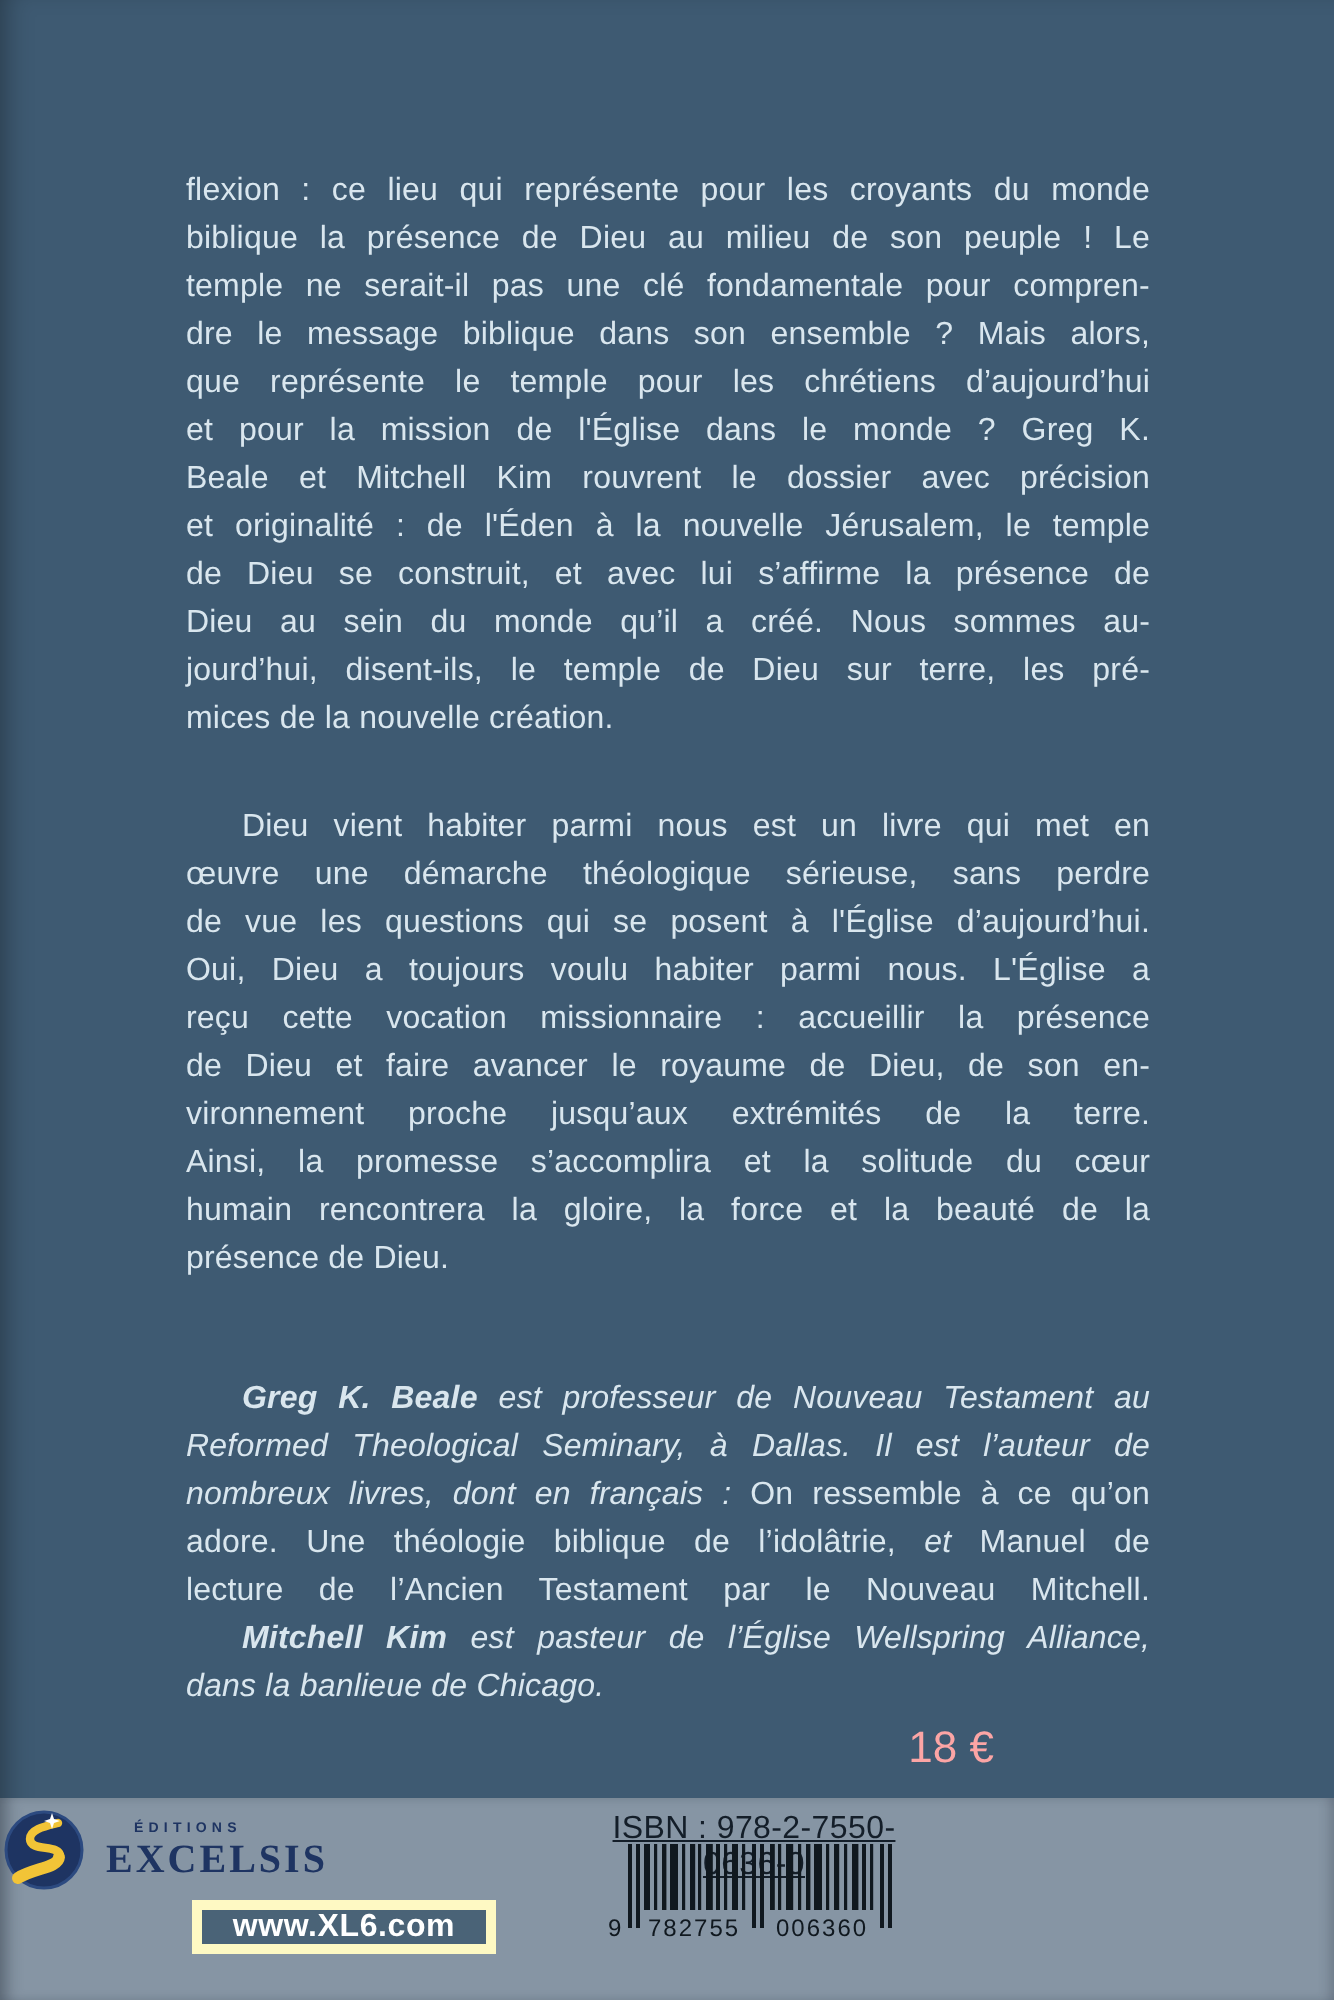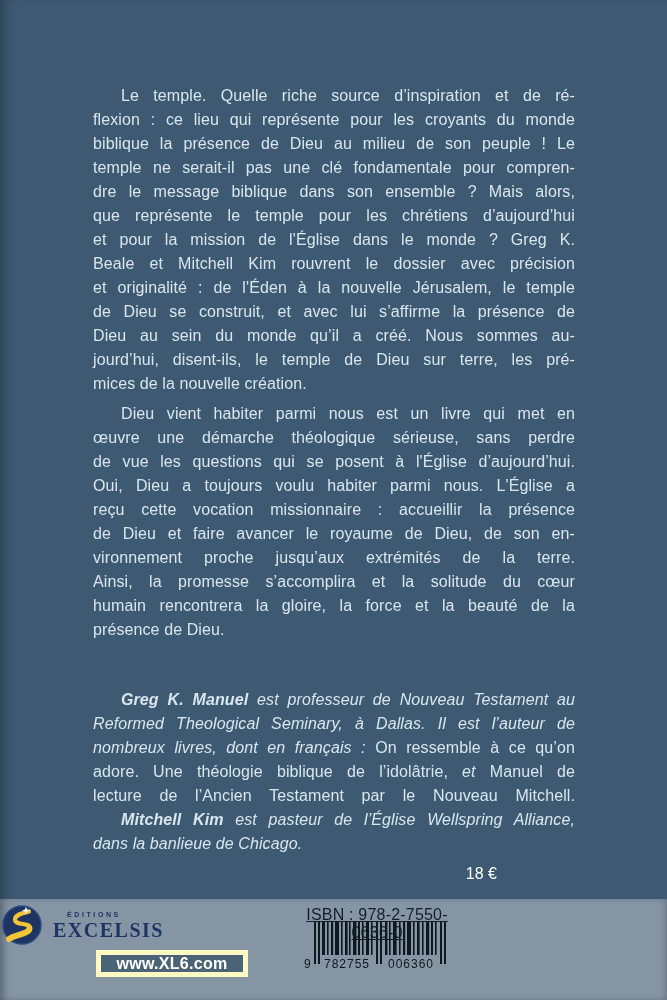--- a/index.html
+++ b/index.html
@@ -23,21 +23,21 @@
   .tl{min-height:24px;}
   .j{text-align:justify;text-align-last:justify;-moz-text-align-last:justify;}
   .lastline{text-align:left;text-align-last:auto;}
   .first{text-indent:28px;}
   .bio{font-size:16px;}
   .seg-i{font-style:italic;}
   .seg-bi{font-style:italic;font-weight:700;}
   .seg-r{font-style:normal;}
   .price{
     position:absolute;left:93px;width:482px;top:862px;
-    color:#ffffff;font-size:16px;line-height:24px;
+    color:#fca5a5;font-size:22px;line-height:24px;
     text-align:right;padding-right:0;box-sizing:border-box;
   }
   .price-inner{display:inline-block;margin-right:78px;}
   
   .band{
     position:absolute;left:0;right:0;top:899px;height:101px;
     background:#8695a4;
     box-shadow: inset 7px 0 8px -4px rgba(30,40,50,.45), inset -5px 0 6px -3px rgba(30,40,50,.25);
   }
   
@@ -69,21 +69,20 @@
     font-family:"Liberation Sans", sans-serif;
     font-size:12px;fill:#10181f;letter-spacing:1px;
   }
 </style>
 </head>
 <body>
 
 <div class="page">
 
   <div class="textblock" style="top:84px">
-    <div class="tl j first">Le temple. Quelle riche source d’inspiration et de ré-</div>
     <div class="tl j">flexion : ce lieu qui représente pour les croyants du monde</div>
     <div class="tl j">biblique la présence de Dieu au milieu de son peuple ! Le</div>
     <div class="tl j">temple ne serait-il pas une clé fondamentale pour compren-</div>
     <div class="tl j">dre le message biblique dans son ensemble ? Mais alors,</div>
     <div class="tl j">que représente le temple pour les chrétiens d’aujourd’hui</div>
     <div class="tl j">et pour la mission de l'Église dans le monde ? Greg K.</div>
     <div class="tl j">Beale et Mitchell Kim rouvrent le dossier avec précision</div>
     <div class="tl j">et originalité : de l'Éden à la nouvelle Jérusalem, le temple</div>
     <div class="tl j">de Dieu se construit, et avec lui s’affirme la présence de</div>
     <div class="tl j">Dieu au sein du monde qu’il a créé. Nous sommes au-</div>
@@ -98,21 +97,21 @@
     <div class="tl j">Oui, Dieu a toujours voulu habiter parmi nous. L'Église a</div>
     <div class="tl j">reçu cette vocation missionnaire : accueillir la présence</div>
     <div class="tl j">de Dieu et faire avancer le royaume de Dieu, de son en-</div>
     <div class="tl j">vironnement proche jusqu’aux extrémités de la terre.</div>
     <div class="tl j">Ainsi, la promesse s’accomplira et la solitude du cœur</div>
     <div class="tl j">humain rencontrera la gloire, la force et la beauté de la</div>
     <div class="tl lastline">présence de Dieu.</div>
   </div>
 
   <div class="textblock bio" style="top:688px">
-    <div class="tl j first"><span class="seg-bi">Greg K. Manuel</span><span class="seg-i"> est professeur de Nouveau Testament au</span></div>
+    <div class="tl j first"><span class="seg-bi">Greg K. Beale</span><span class="seg-i"> est professeur de Nouveau Testament au</span></div>
     <div class="tl j"><span class="seg-i">Reformed Theological Seminary, à Dallas. Il est l’auteur de</span></div>
     <div class="tl j"><span class="seg-i">nombreux livres, dont en français : </span><span class="seg-r">On ressemble à ce qu’on</span></div>
     <div class="tl j"><span class="seg-r">adore. Une théologie biblique de l’idolâtrie, </span><span class="seg-i">et</span><span class="seg-r"> Manuel de</span></div>
     <div class="tl j"><span class="seg-r">lecture de l’Ancien Testament par le Nouveau Mitchell.</span></div>
   </div>
 
   <div class="textblock bio" style="top:808px">
     <div class="tl j first"><span class="seg-bi">Mitchell Kim</span><span class="seg-i"> est pasteur de l’Église Wellspring Alliance,</span></div>
     <div class="tl lastline"><span class="seg-i">dans la banlieue de Chicago.</span></div>
   </div>

